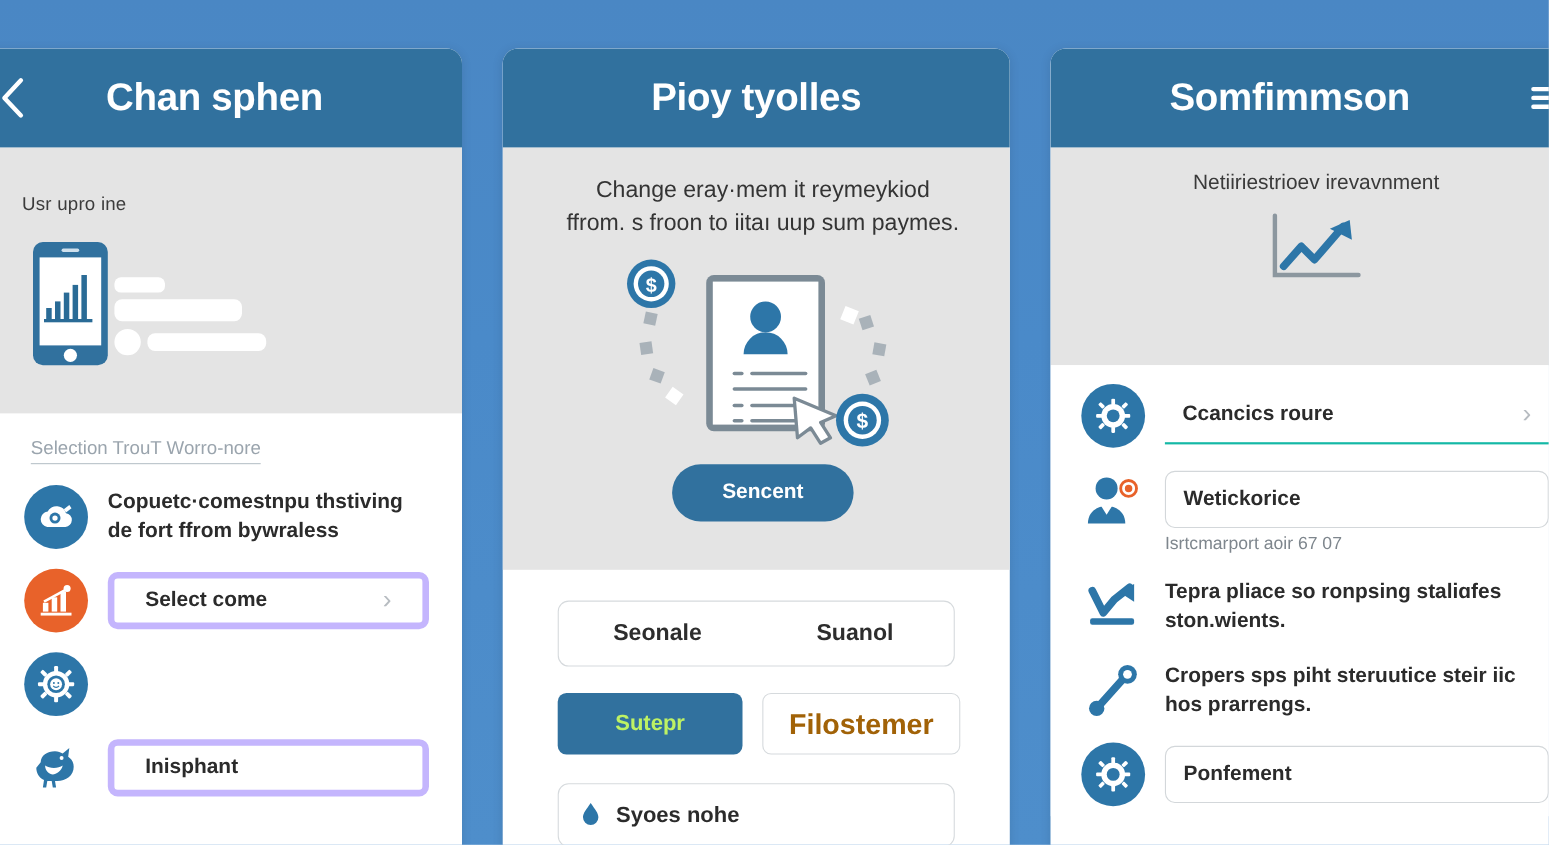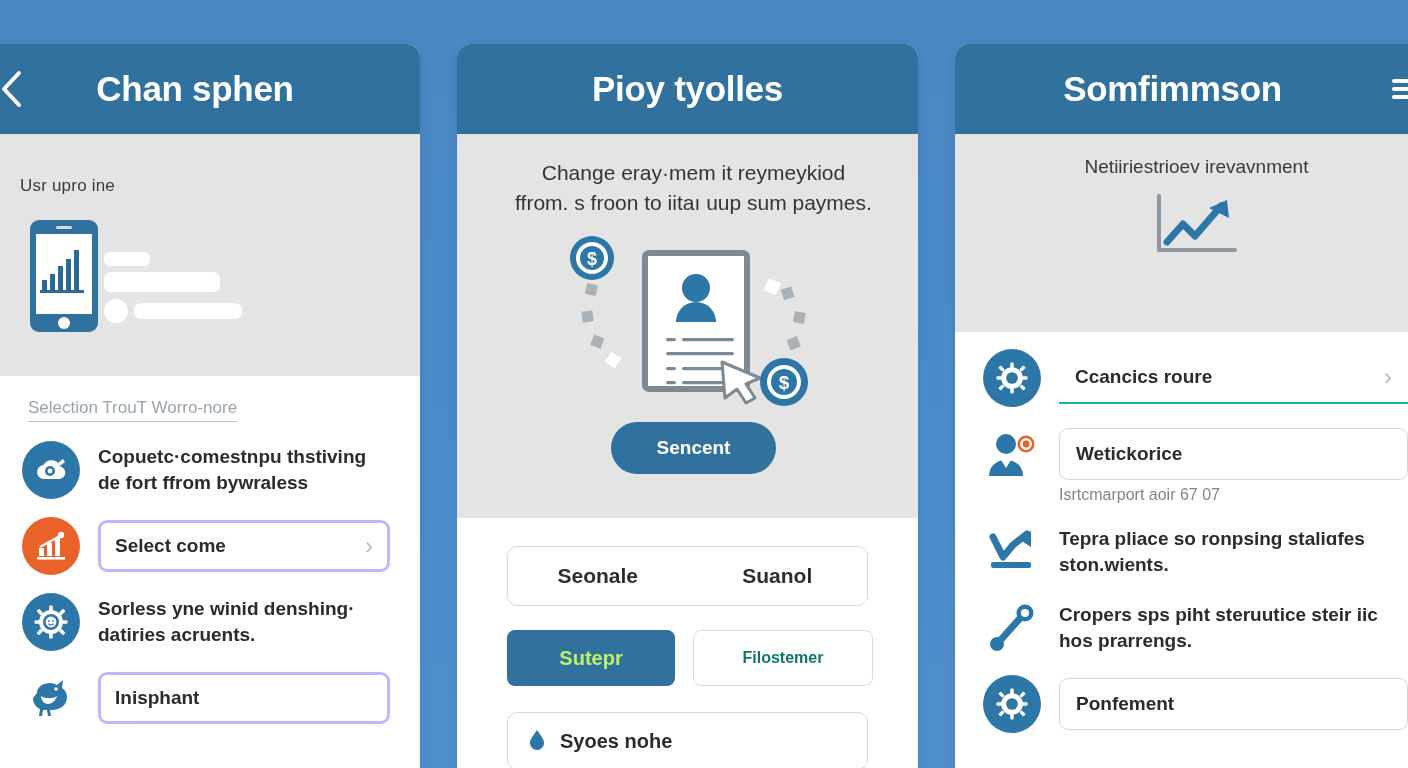--- a/index.html
+++ b/index.html
@@ -105,27 +105,27 @@
   .list-icon.orange { background: #e8622a; }
   .list-icon.bare   { background: transparent; }
   .list-text {
     font-size: 19px;
     color: #2b2b2b;
     line-height: 1.38;
     font-weight: 600;
   }
   .field {
     flex: 1;
-    border: 3px solid #c4b5fd;
+    border: 6px solid #c4b5fd;
     border-radius: 9px;
     background: #fff;
     height: 52px;
     display: flex;
     align-items: center;
-    padding: 0 14px;
+    padding: 0 28px;
     font-size: 19px;
     color: #2b2b2b;
     font-weight: 600;
     justify-content: space-between;
     cursor: pointer;
   }
   .chev { color: #b7bcc1; font-size: 24px; font-weight: 300; }
 
   
   .cta-btn {
@@ -164,22 +164,22 @@
     font-size: 20px;
     font-weight: bold;
     border: none;
     border-radius: 8px;
     height: 56px;
     cursor: pointer;
   }
   .btn-outline {
     flex: 0 0 180px;
     background: #fff;
-    color: #0f766e;
-    font-size: 16px;
+    color: #a16207;
+    font-size: 26px;
     font-weight: 600;
     border: 1px solid #d6dadd;
     border-radius: 8px;
     height: 56px;
     cursor: pointer;
   }
   .wide-field {
     margin-top: 26px;
     border: 1px solid #d6dadd;
     border-radius: 10px;
@@ -331,21 +331,20 @@
             <rect x="26.4" y="4" width="3.6" height="6" rx="1" transform="rotate(45 28.2 7)"></rect>
             <rect x="4" y="24" width="3.6" height="6" rx="1" transform="rotate(45 5.8 27)"></rect>
           </g>
           <circle cx="17" cy="17" r="8" fill="#2d76a8"></circle>
           <circle cx="17" cy="17" r="5.4" fill="#ffffff"></circle>
           <circle cx="15" cy="16" r="0.9" fill="#2d76a8"></circle>
           <circle cx="19" cy="16" r="0.9" fill="#2d76a8"></circle>
           <path d="M14.4 18.6a3.2 3.2 0 0 0 5.2 0" stroke="#2d76a8" stroke-width="1.1" fill="none"></path>
         </svg>
       </div>
-      <div class="list-text">Sorless yne winid denshing· datiries acruents.</div>
     </div>
 
     
     <div class="list-row">
       <div class="list-icon bare">
         <svg width="48" height="42" viewBox="0 0 48 42" aria-hidden="true">
           <path d="M10 16c0-6 6-10 13-10 3 0 5 1 7 2l6-5-1 8c3 2 5 5 5 9 0 8-7 13-15 13h-2l1 6h-3l-1-6h-4l-1 6h-3l1-7C8 30 6 25 6 21z" fill="#2d76a8"></path>
           <path d="M14 19c4 3 12 3 16 0-1 5-6 8-9 8s-7-3-7-8z" fill="#ffffff"></path>
           <circle cx="29" cy="12" r="1.8" fill="#ffffff"></circle>
         </svg>

